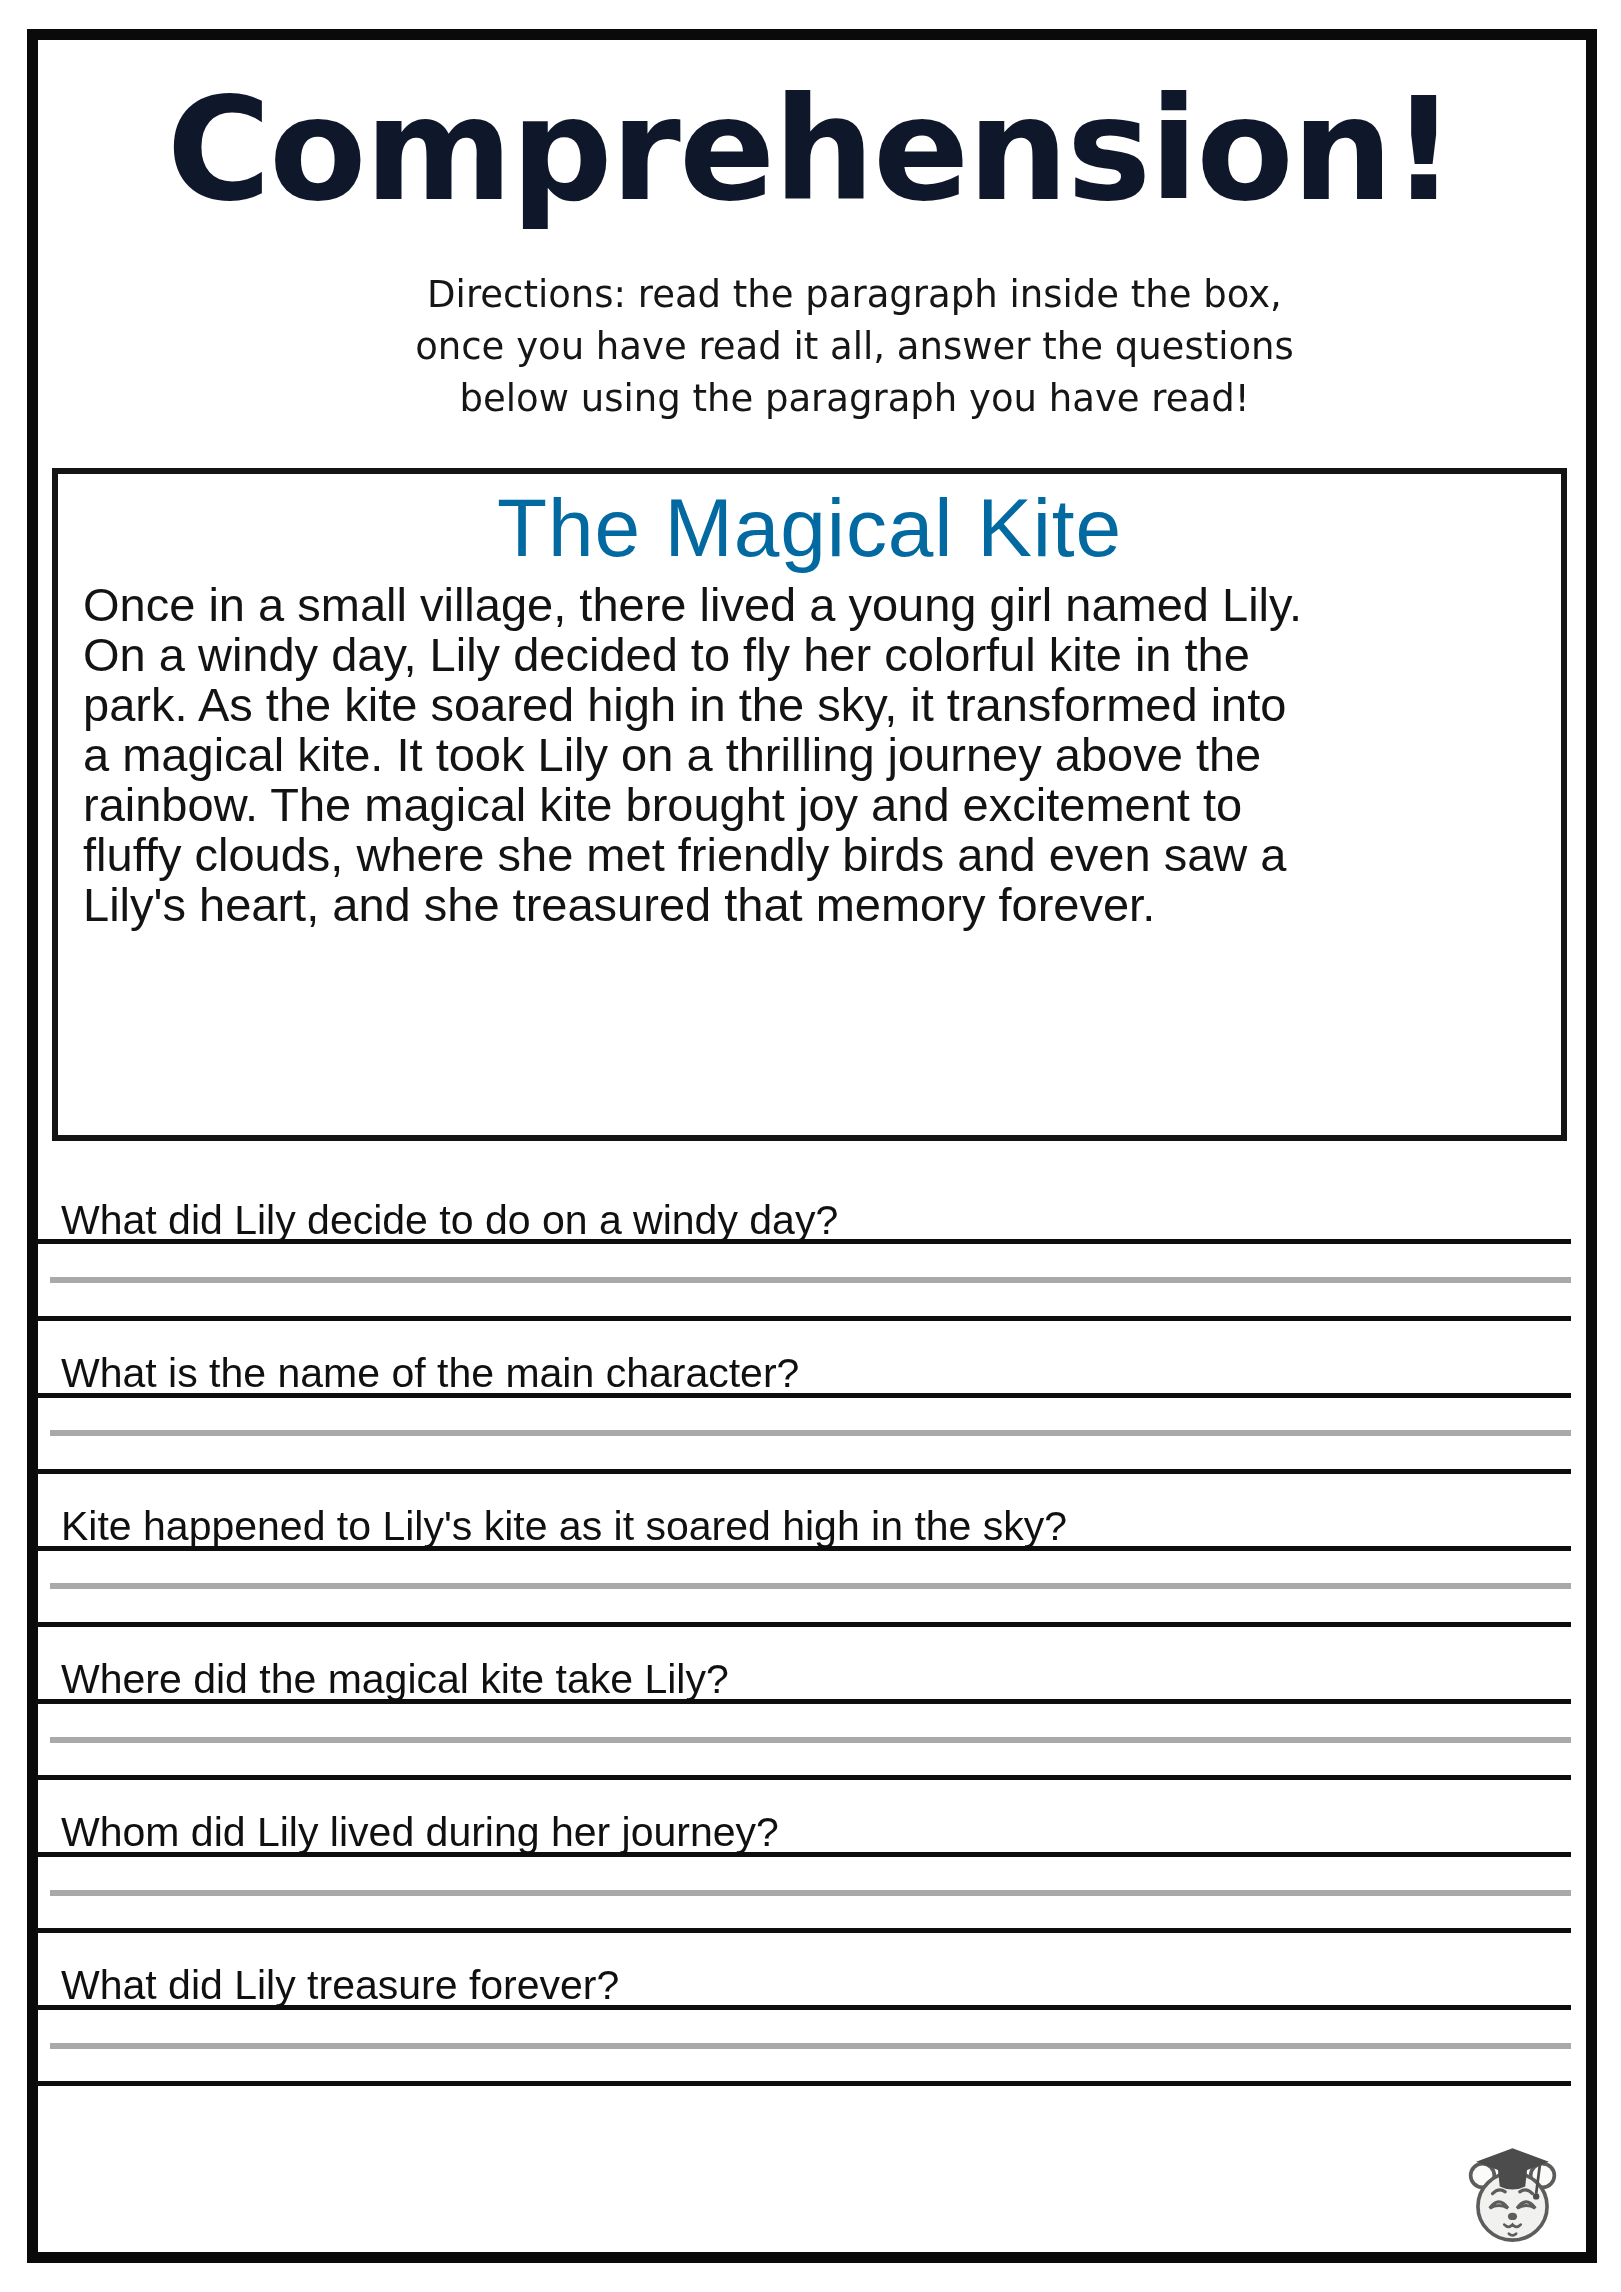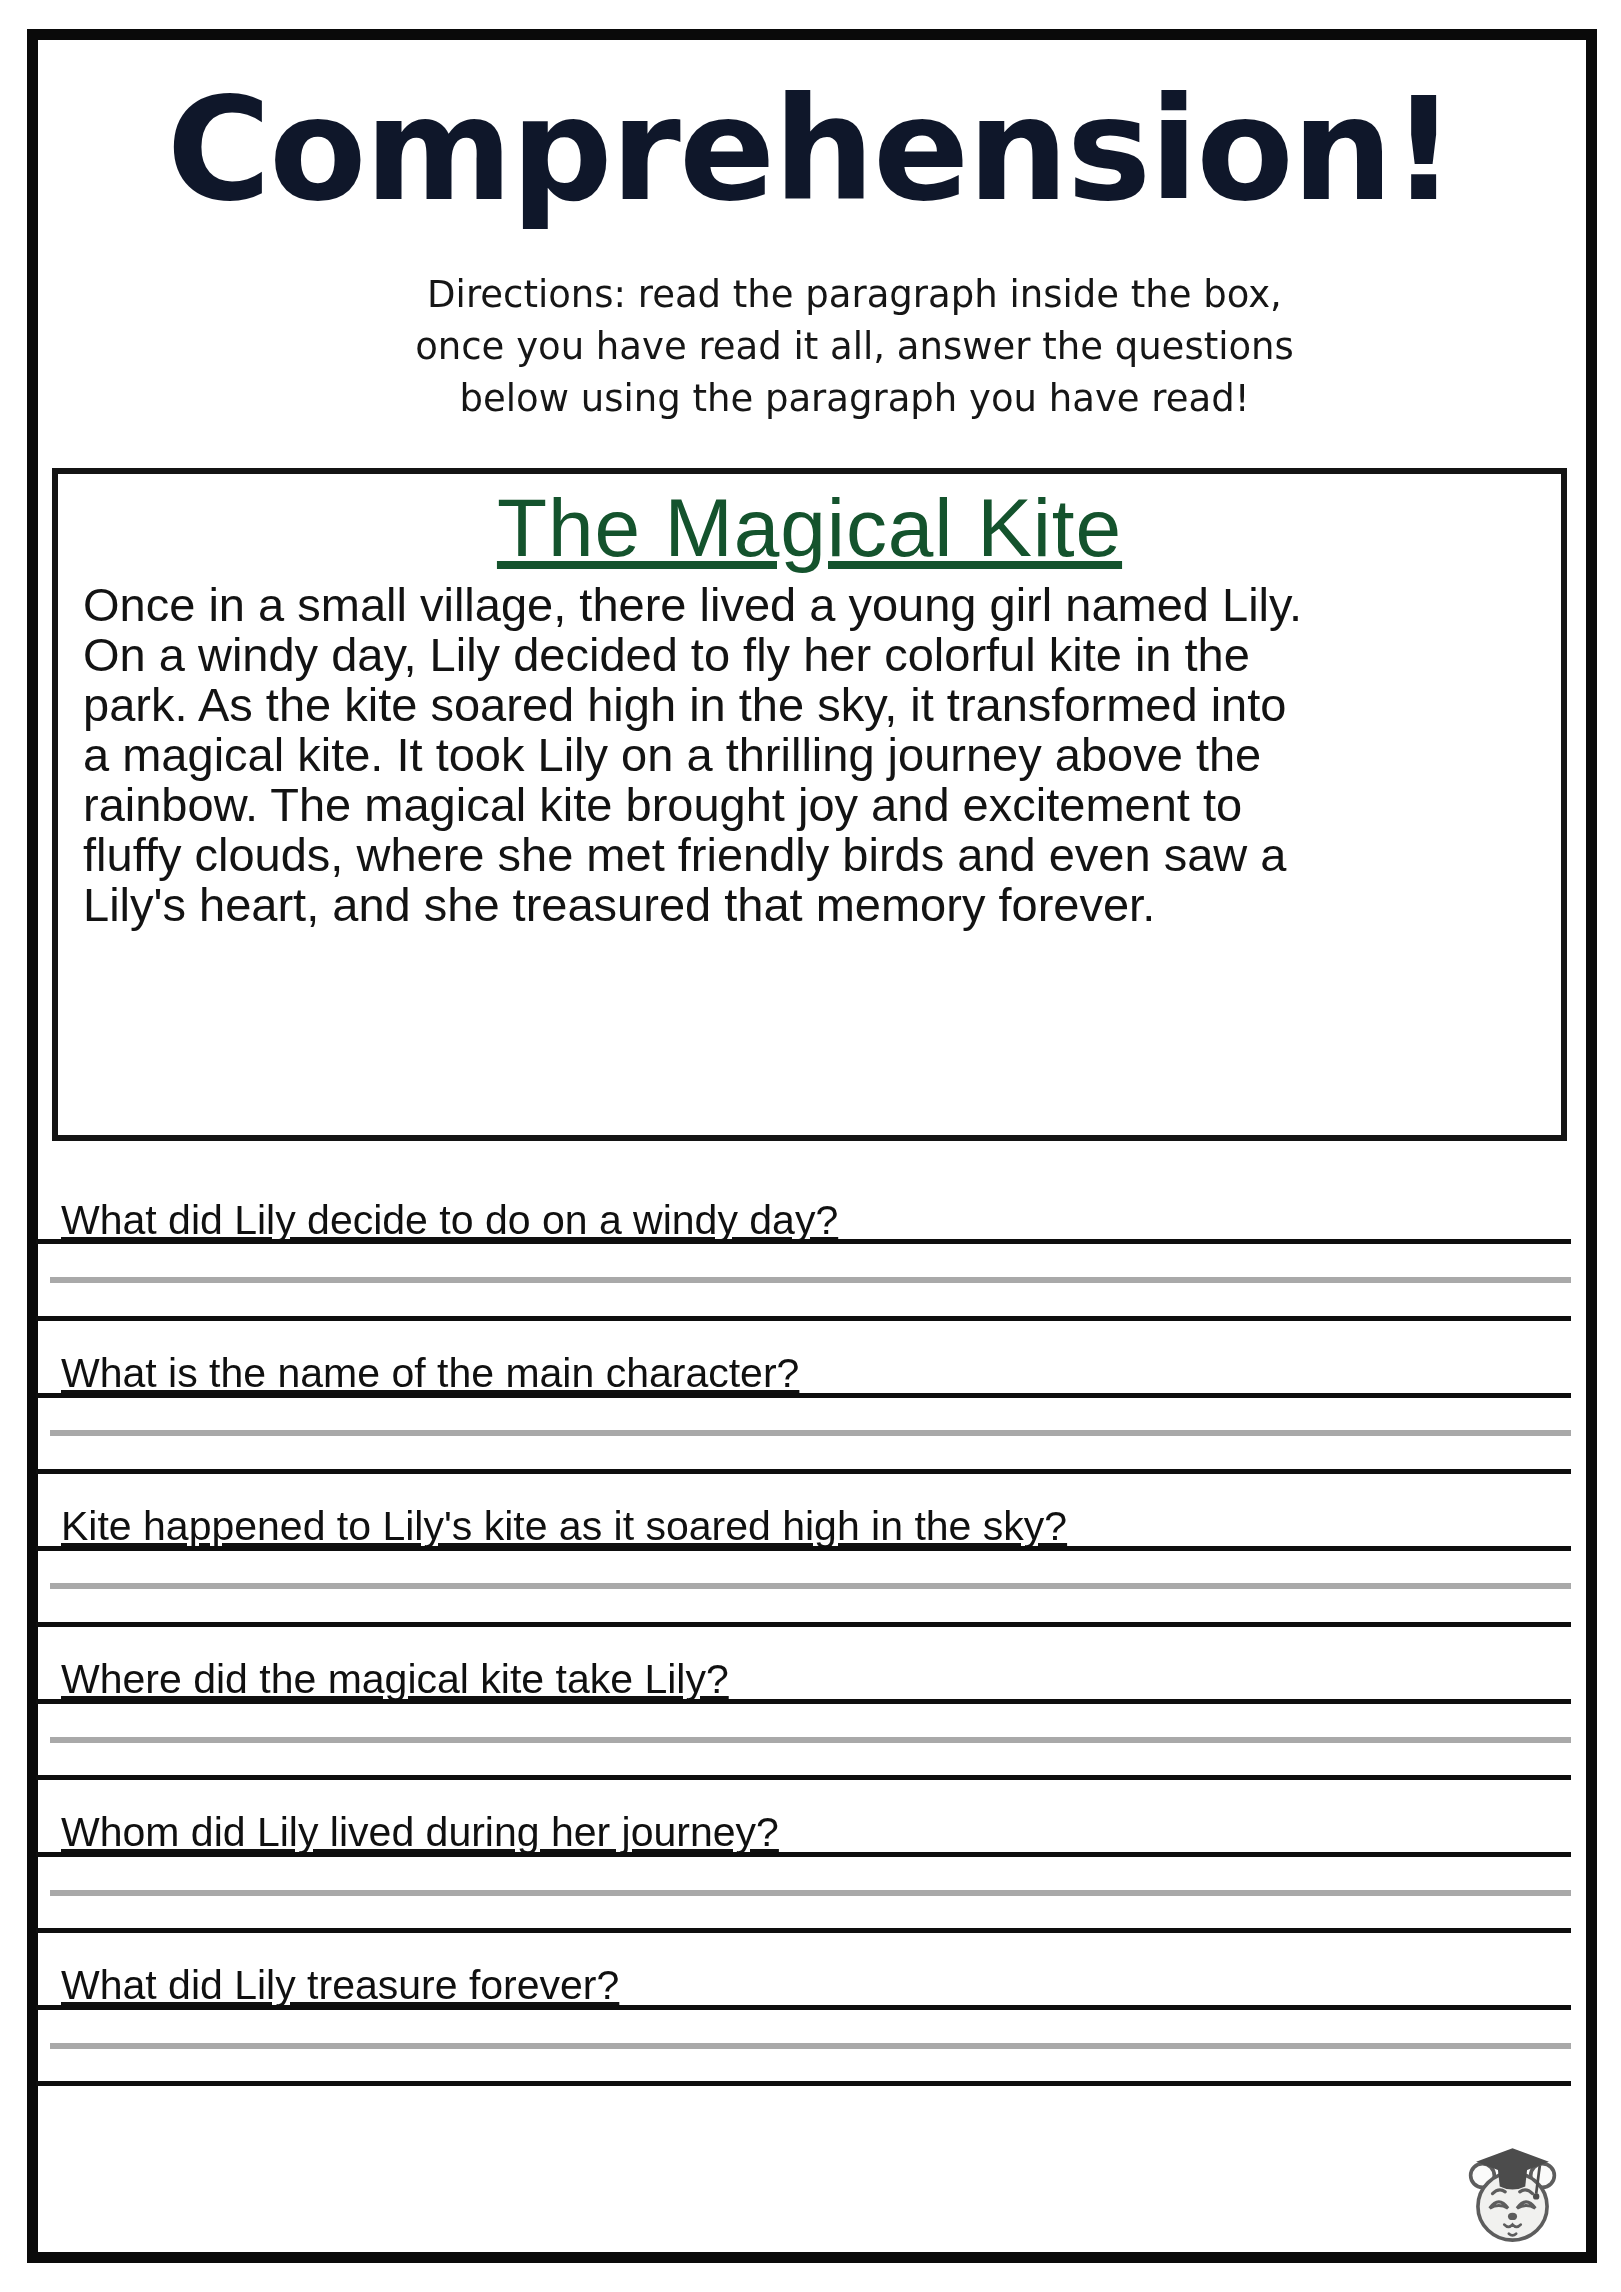--- a/index.html
+++ b/index.html
@@ -49,23 +49,22 @@
     border:6.3px solid #141414;
     background:#ffffff;
   }
   .passage-title{
     position:absolute;
     left:0;top:12.5px;width:100%;
     text-align:center;
     font-size:82px;
     line-height:1;
     letter-spacing:0.9px;
-    color:#14532d;
+    color:#0369a1;
     white-space:nowrap;
-    text-decoration:underline;
   }
   .passage-text{
     position:absolute;
     left:25px;top:106px;
     width:1460px;
   }
   .p-line{
     height:50px;
     font-size:47px;
     line-height:50px;
@@ -73,21 +72,20 @@
     white-space:nowrap;
     color:#131313;
   }
   .question-block{position:absolute;left:0;top:0;width:100%;height:0;}
   .q-text{
     position:absolute;
     left:61px;
     white-space:nowrap;
     font-size:41px;
     color:#101010;
-    text-decoration:underline;
   }
   .line{position:absolute;}
   .q-underline{left:36px;width:1535px;height:5.4px;background:#0e0e0e;}
   .a-line-gray{left:50px;width:1521px;height:6.3px;background:#a9a9a9;}
   .a-line-black{left:36px;width:1535px;height:5.4px;background:#0e0e0e;}
   .logo{
     position:absolute;
     left:1467px;top:2146px;
     width:91px;height:99px;
   }

